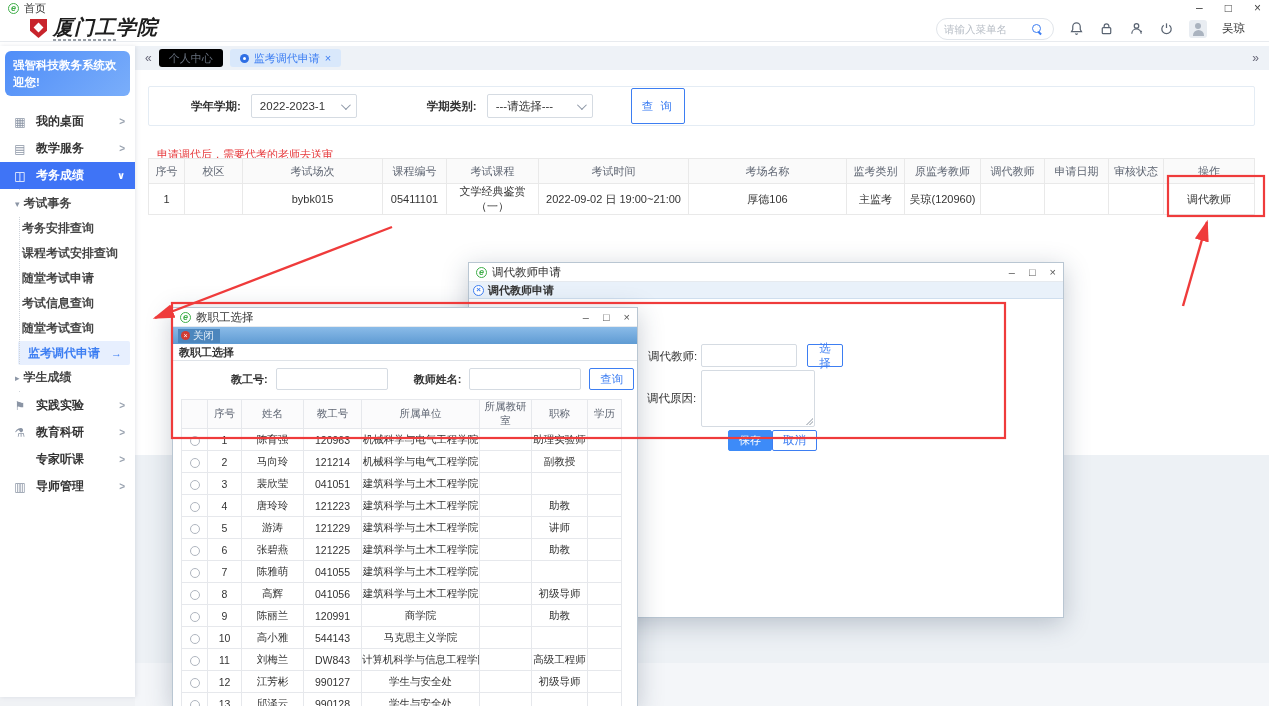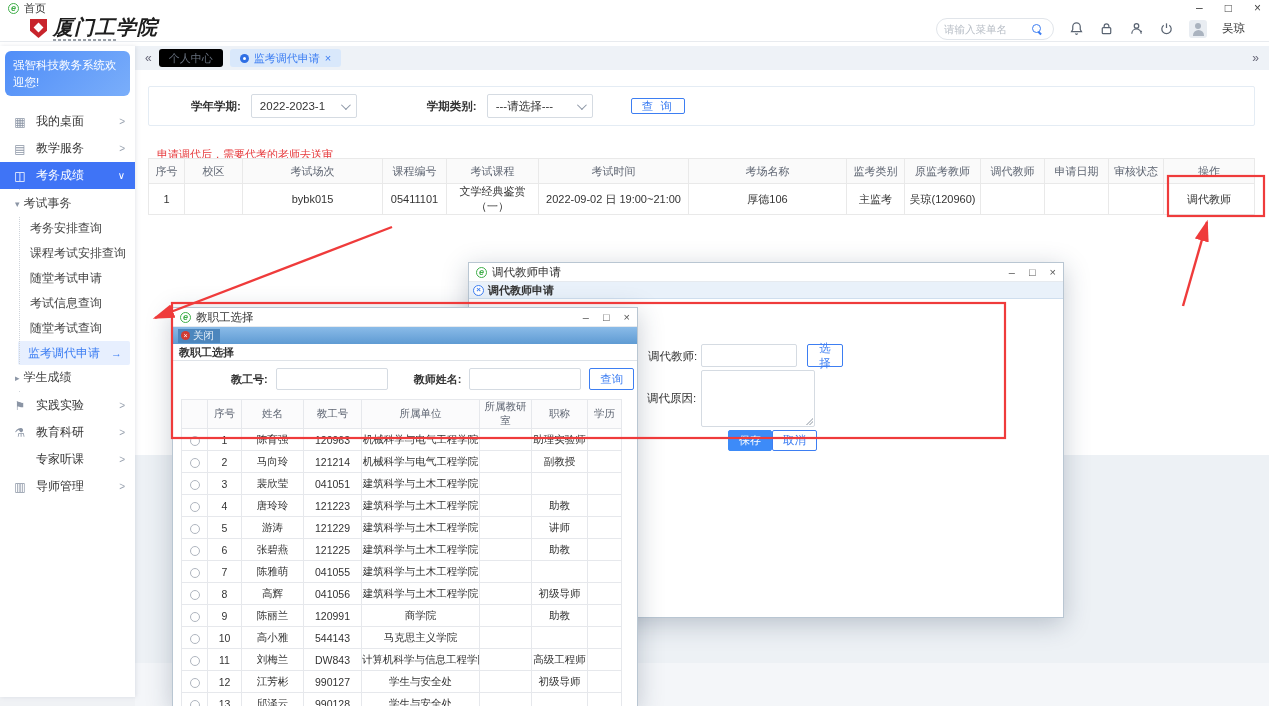--- a/index.html
+++ b/index.html
@@ -27,32 +27,32 @@
   .mag-icon { position:relative; width:10px; height:10px; flex:none; }
   .mag-icon::before { content:""; position:absolute; left:0; top:0; width:7px; height:7px; border:1.5px solid #3d7ef2; border-radius:50%; }
   .mag-icon::after { content:""; position:absolute; left:7px; top:7px; width:4px; height:1.5px; background:#3d7ef2; transform:rotate(45deg); transform-origin:0 0; }
   .hicon { width:15px; height:15px; color:#5a6472; }
   .avatar-icon { width:18px; height:18px; border-radius:3px; background:#e9edf2; position:relative; }
   .avatar-icon::before { content:""; position:absolute; left:6px; top:3px; width:6px; height:6px; border-radius:50%; background:#aab3bf; }
   .avatar-icon::after { content:""; position:absolute; left:3.5px; top:10px; width:11px; height:6px; border-radius:6px 6px 0 0; background:#aab3bf; }
   .username { font-size:11.5px; color:#333; }
 
   
-  .sidebar { position:absolute; left:0; top:46px; width:135px; height:651px; background:#fff; box-shadow:1px 0 4px rgba(150,160,175,.25); z-index:2; }
+  .sidebar { position:absolute; left:0; top:46px; width:135px; height:651px; background:#fff; box-shadow:1px 0 4px rgba(150,160,175,.25); z-index:2;font-weight:bold; }
   .welcome { margin:5px 5px 12px 5px; border-radius:6px; padding:6px 8px; color:#fff; font-size:11.5px; line-height:1.45; background:linear-gradient(135deg,#4f8df8,#7aaefa); }
   .side-item { height:27px; display:flex; align-items:center; gap:9px; padding:0 10px 0 13px; font-size:12px; color:#333; cursor:pointer; }
   .side-item .micon { width:14px; text-align:center; color:#8b95a5; font-size:12px; }
   .side-item .chev { margin-left:auto; color:#9aa3b0; font-size:10px; }
   .side-item.active { background:#3f74f6; color:#fff; }
   .side-item.active .micon, .side-item.active .chev { color:#fff; }
   .tree { position:relative; padding:2px 0; }
   .tree::before { content:""; position:absolute; left:19px; top:0; bottom:0; border-left:1px dotted #cfd4da; }
   .tree-parent { height:25px; display:flex; align-items:center; padding-left:15px; gap:4px; color:#444; font-size:12px; cursor:pointer; position:relative; background:#fff; }
   .tree-parent .tri { font-size:9px; color:#8b95a5; }
-  .tree-child { height:25px; display:flex; align-items:center; padding-left:30px; color:#444; font-size:12px; cursor:pointer; }
+  .tree-child { height:25px; display:flex; align-items:center; padding-left:22px; color:#444; font-size:12px; cursor:pointer; }
   .tree-child.active { margin-left:18px; margin-right:5px; padding-left:10px; height:24px; border-radius:2px; background:#e7effe; color:#3d7ef2; }
   .tree-child.active .arrow { margin-left:auto; margin-right:8px; color:#3d7ef2; font-size:11px; }
 
   
   .tabbar { position:absolute; left:135px; top:46px; right:0; height:24px; background:#eef2f7; display:flex; align-items:center; gap:7px; padding:0 10px; z-index:1; }
   .collapse-ch { color:#667; font-size:12px; cursor:pointer; }
   .wtab { height:18px; display:flex; align-items:center; gap:5px; padding:0 10px; border-radius:3px; font-size:11px; background:#000000; color:#67707e; cursor:pointer; }
   .wtab.active { background:#d9e8fb; color:#3d7ef2; }
   .dot-icon { width:9px; height:9px; border-radius:50%; background:#2f6fe4; position:relative; }
   .dot-icon::after { content:""; position:absolute; left:3px; top:3px; width:3px; height:3px; border-radius:50%; background:#fff; }
@@ -64,21 +64,21 @@
   .band-low { position:absolute; left:135px; top:663px; right:0; height:43px; background:#f4f6f9; }
   .foot-strip { position:absolute; left:0; top:697px; width:135px; height:9px; background:#f0f2f5; }
 
   .query-panel { position:absolute; left:13px; top:16px; right:14px; border:1px solid #e4ecf4; border-radius:2px; background:#fff; }
   .qp-head { height:24px; line-height:24px; padding-left:12px; background:#f4fafe; border-bottom:1px solid #e4ecf4; font-size:11.5px; color:#333; }
   .qp-body { height:38px; display:flex; align-items:center; padding-left:42px; gap:10px; }
   .flabel { font-size:11.5px; font-weight:bold; color:#333; }
   .select { width:106px; height:24px; border:1px solid #d5dbe2; border-radius:2px; display:flex; align-items:center; justify-content:space-between; padding:0 8px; font-size:11.5px; color:#333; cursor:pointer; background:#fff; }
   .chev-down { width:7px; height:7px; border-right:1.5px solid #8b95a5; border-bottom:1.5px solid #8b95a5; transform:rotate(45deg) translateY(-2px); }
   .gap60 { width:50px; }
-  .btn-outline { height:16px; padding:0 10px; border:1px solid #3d7ef2; border-radius:2px; background:#fff; color:#3d7ef2; font-size:11.5px; display:inline-flex; align-items:center; justify-content:center; cursor:pointer; }
+  .btn-outline { height:36px; padding:0 10px; border:1px solid #3d7ef2; border-radius:2px; background:#fff; color:#3d7ef2; font-size:11.5px; display:inline-flex; align-items:center; justify-content:center; cursor:pointer; }
   .qp-body .btn-outline { margin-left:28px; letter-spacing:2px; }
 
   .notice { position:absolute; left:22px; top:77px; font-size:11px; color:#e6393c; }
 
   .main-table { position:absolute; left:13px; top:88px; right:14px; border-collapse:collapse; font-size:11px; width:calc(100% - 27px); table-layout:fixed; }
   .main-table th { height:25px; background:#fafafa; border:1px solid #e9e9e9; color:#5f6673; font-weight:normal; }
   .main-table td { height:26px; border:1px solid #e9e9e9; text-align:center; color:#333; }
   .link { color:#3d7ef2; cursor:pointer; }
 
   

